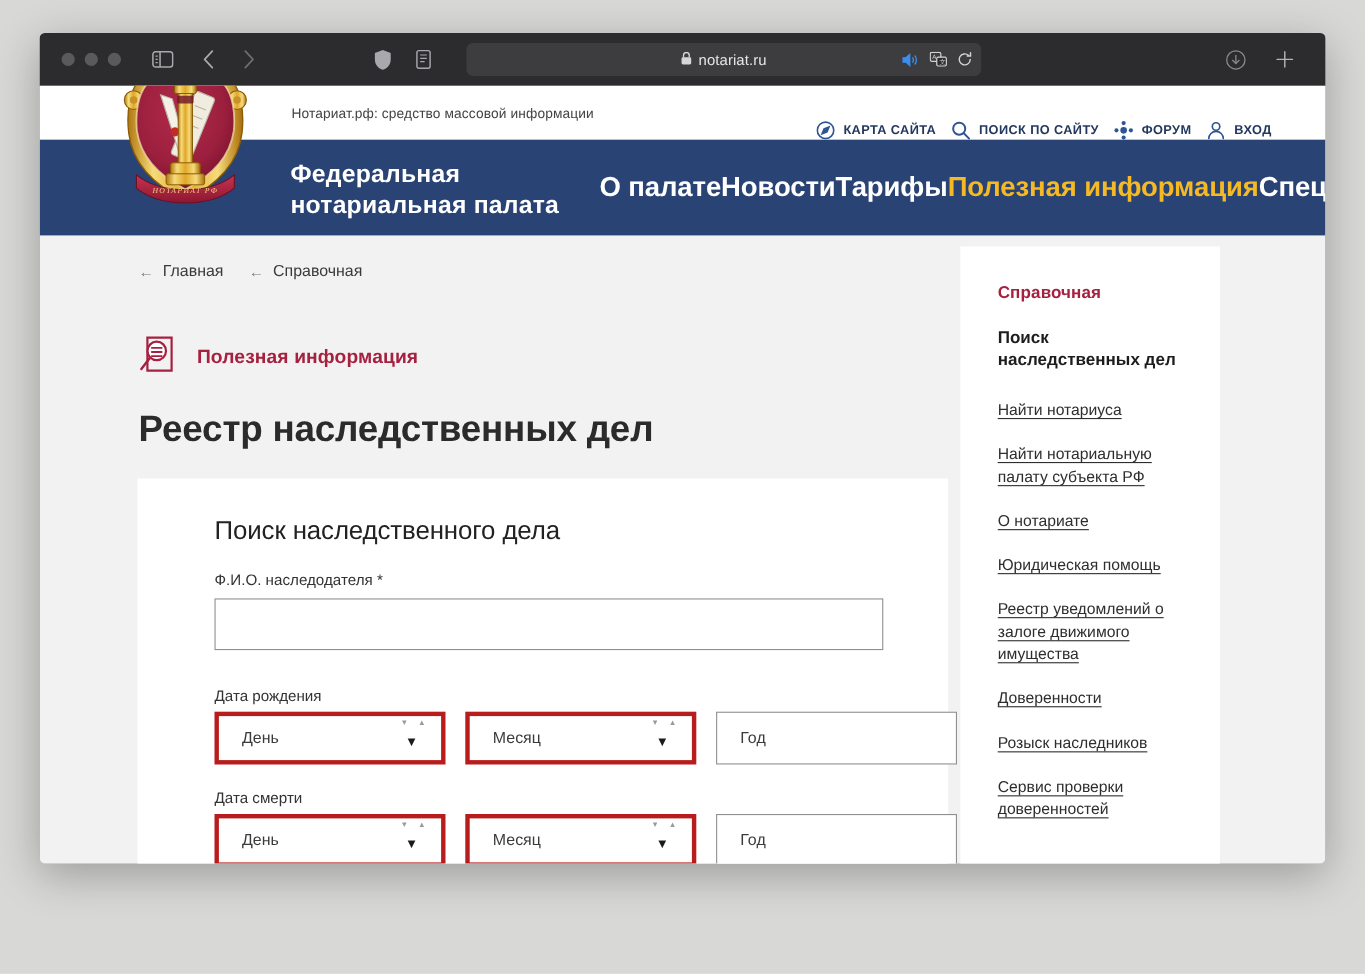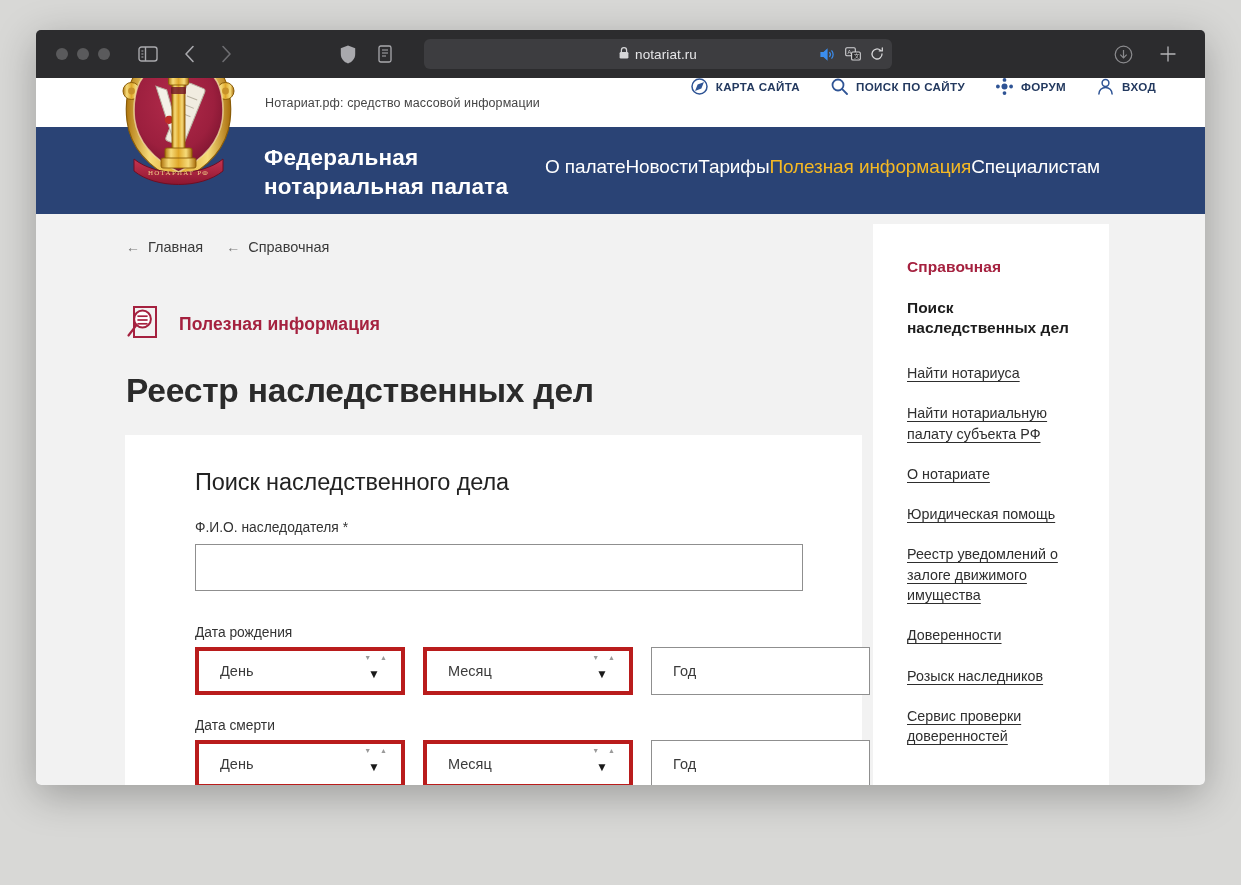--- a/index.html
+++ b/index.html
@@ -85,22 +85,22 @@
     position: absolute;
     left: 229px; top: 18px;
     font-size: 12.5px;
     color: #444;
     letter-spacing: .1px;
   }
   #topbar-links {
     position: absolute;
     right: 49px; top: 0; height: 49px;
     display: flex;
-    align-items: flex-start;
-    gap: 31px;
+    align-items: flex-end;
+    gap: 14px;
   }
   .topbar-link {
     display: flex;
     align-items: center;
     gap: 8px;
     font-size: 11.6px;
     font-weight: bold;
     color: #23395f;
     letter-spacing: .35px;
     text-decoration: none;
@@ -125,34 +125,35 @@
     letter-spacing: .2px;
   }
   #main-menu {
     position: absolute;
     left: 509px; top: 29px;
     display: flex;
     white-space: nowrap;
   }
   .menu-item {
     color: #ffffff;
-    font-size: 19px;
-    font-weight: normal;
+    font-size: 25px;
+    font-weight: bold;
     text-decoration: none;
     cursor: pointer;
     letter-spacing: -.1px;
   }
   .menu-item.active { color: #f5b924; }
 
   
   #site-logo {
     position: absolute;
-    left: 82px; top: -29px;
+    left: 72px; top: -29px;
     width: 121px; height: 142px;
     z-index: 5;
+    font-style: italic;
   }
 
   
   #content-area { position: relative; }
 
   #breadcrumb {
     position: absolute;
     left: 90px; top: 25px;
     display: flex;
     align-items: center;

